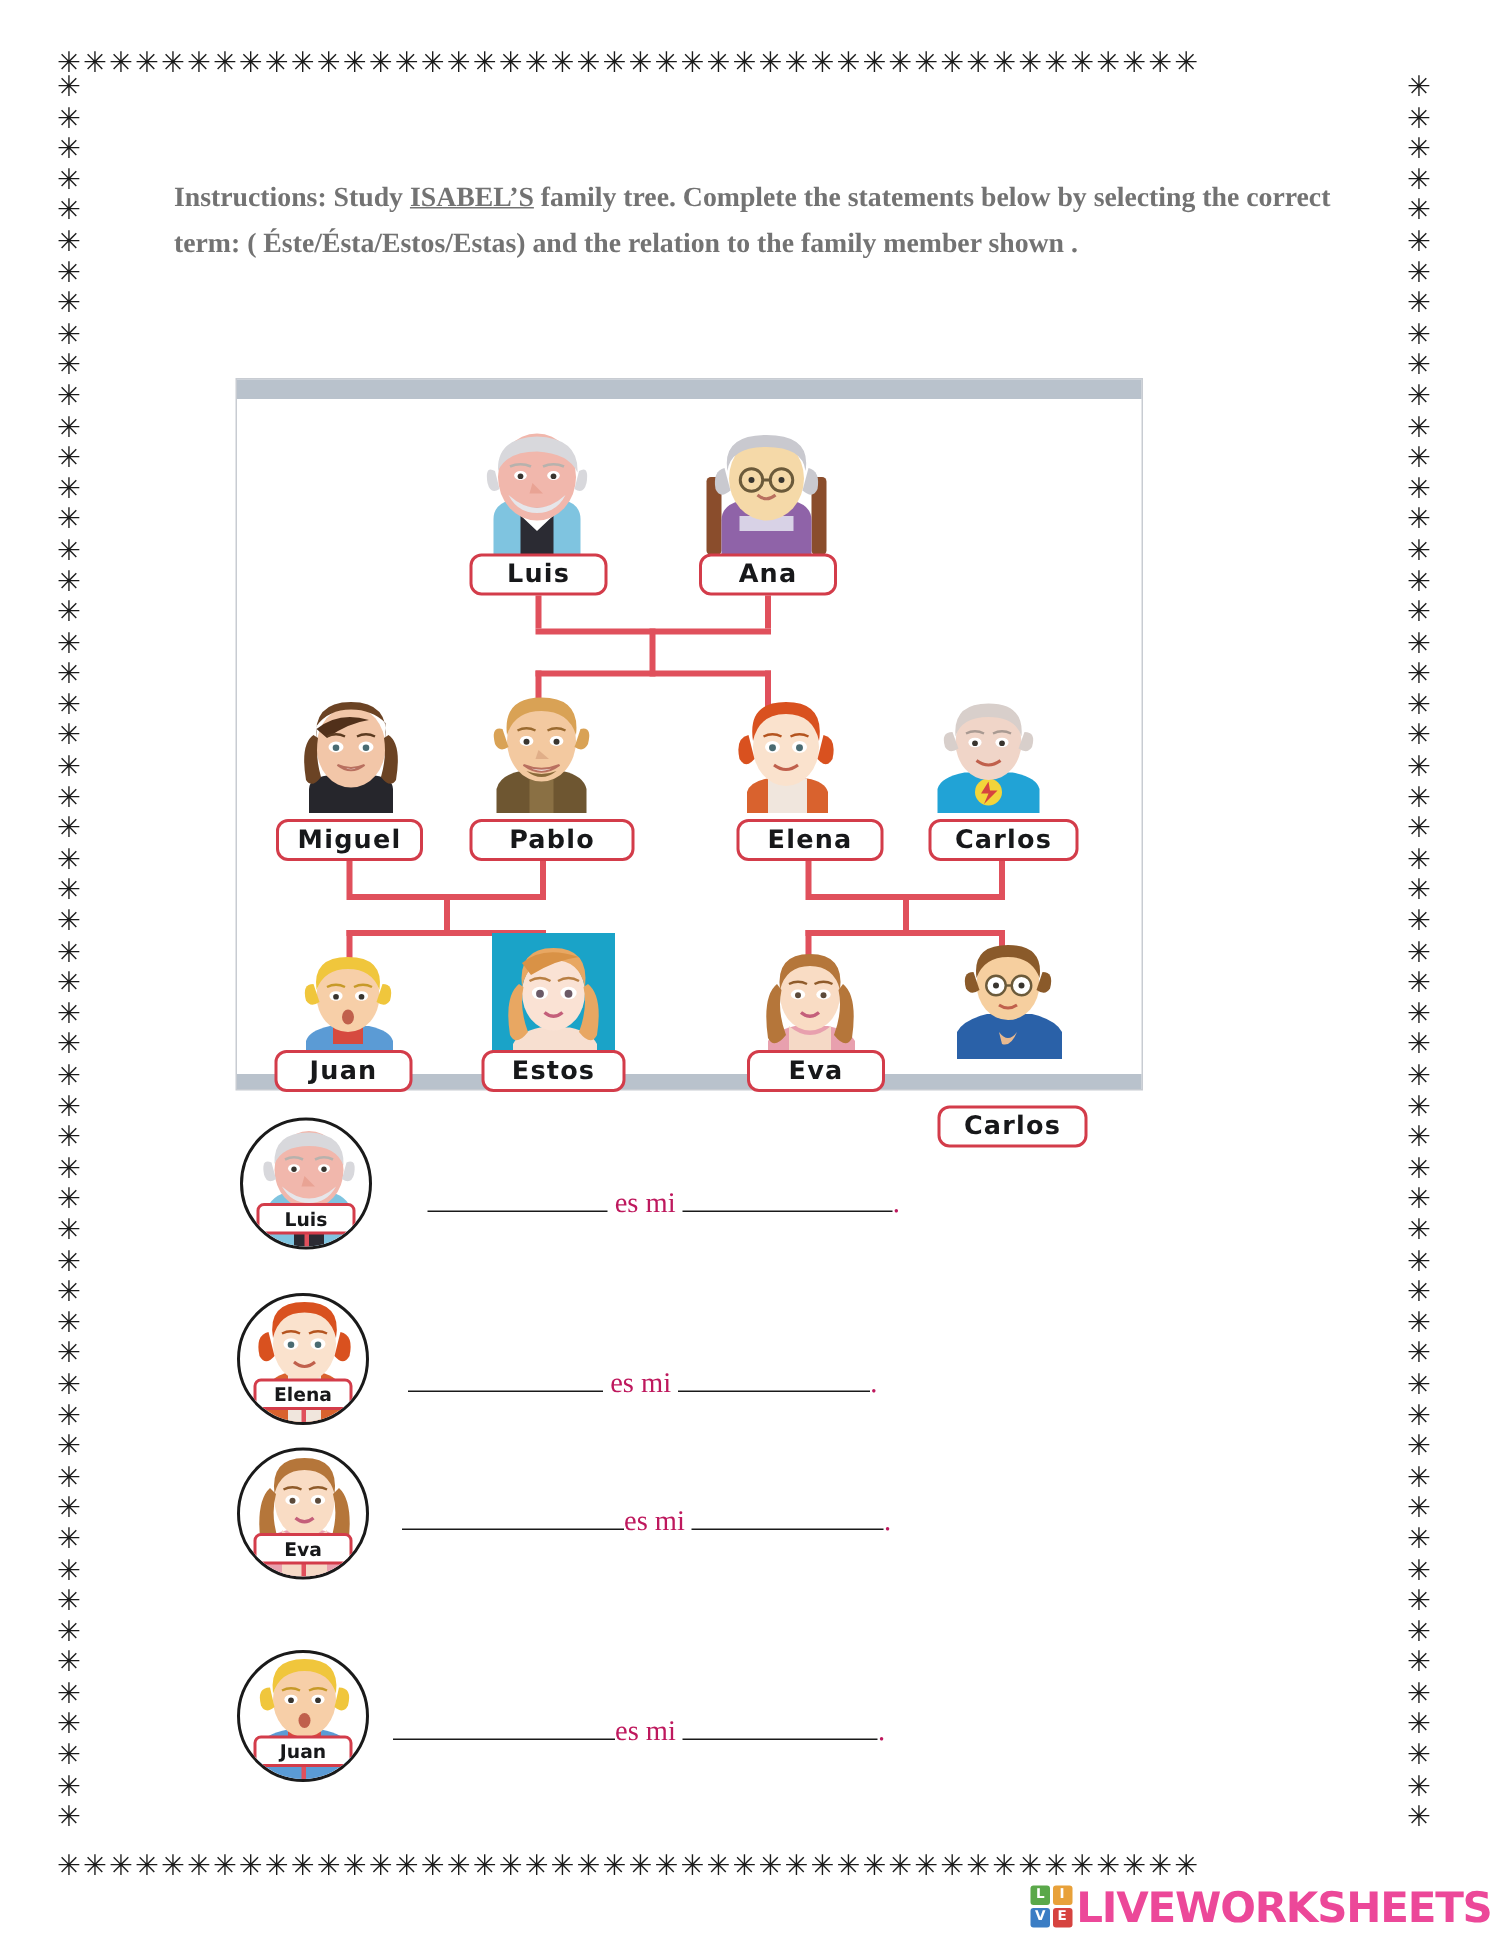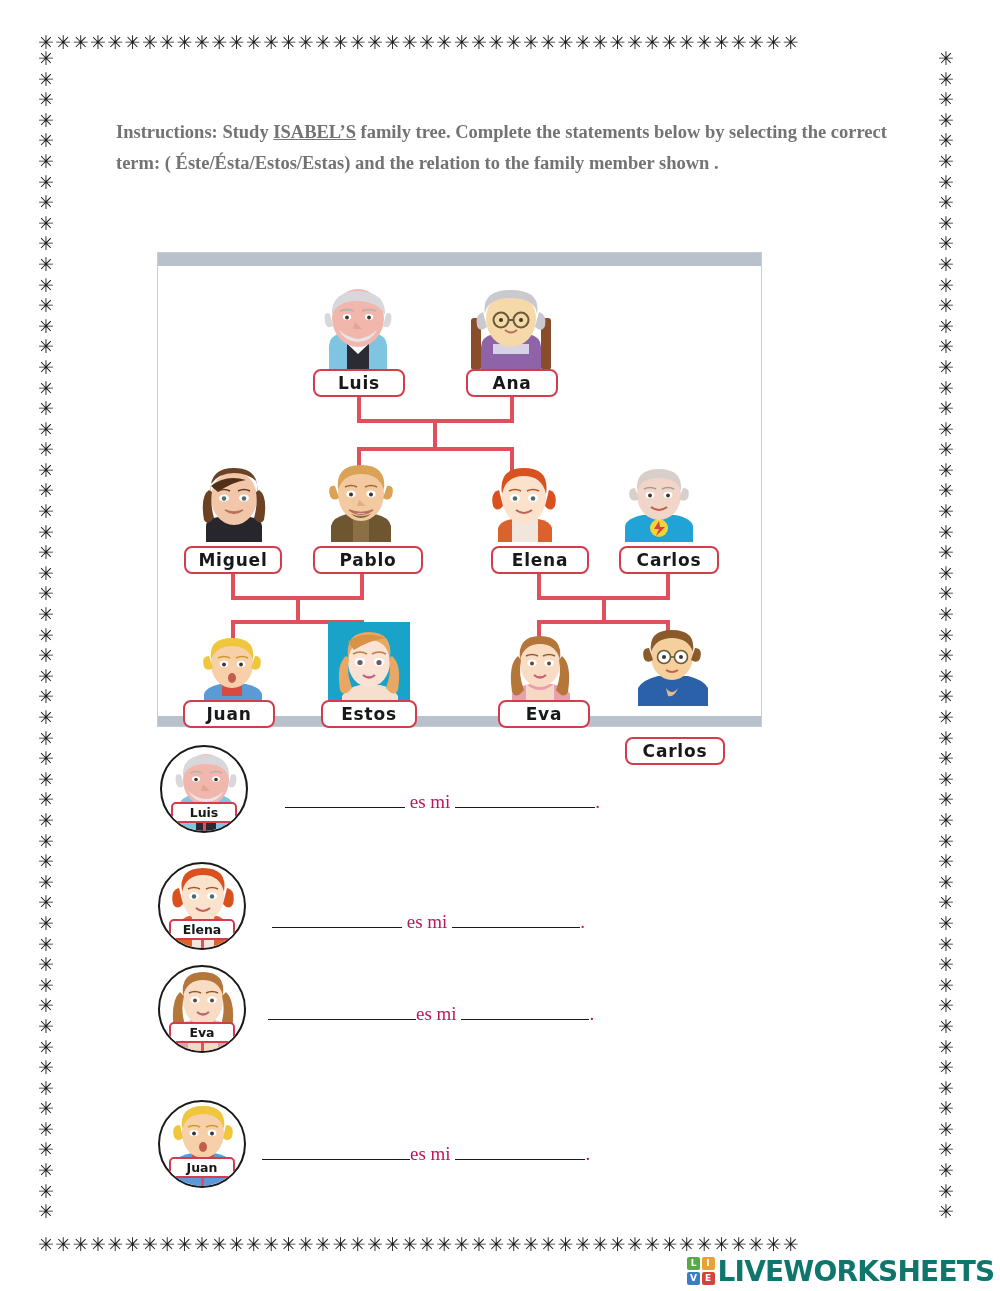--- a/index.html
+++ b/index.html
@@ -605,14 +605,14 @@
   </div>
 </div>
 
 <div class="lw-logo">
   <div class="lw-tiles">
     <div class="lw-tile" style="background: rgb(90, 168, 74);">L</div>
     <div class="lw-tile" style="background: rgb(232, 161, 58);">I</div>
     <div class="lw-tile" style="background: rgb(59, 125, 196);">V</div>
     <div class="lw-tile" style="background: rgb(214, 67, 63);">E</div>
   </div>
-  <div class="lw-word" style="color: #0f766e;">LIVEWORKSHEETS</div>
+  <div class="lw-word" style="color: #ec4899;">LIVEWORKSHEETS</div>
 </div>
 
 </body></html>

